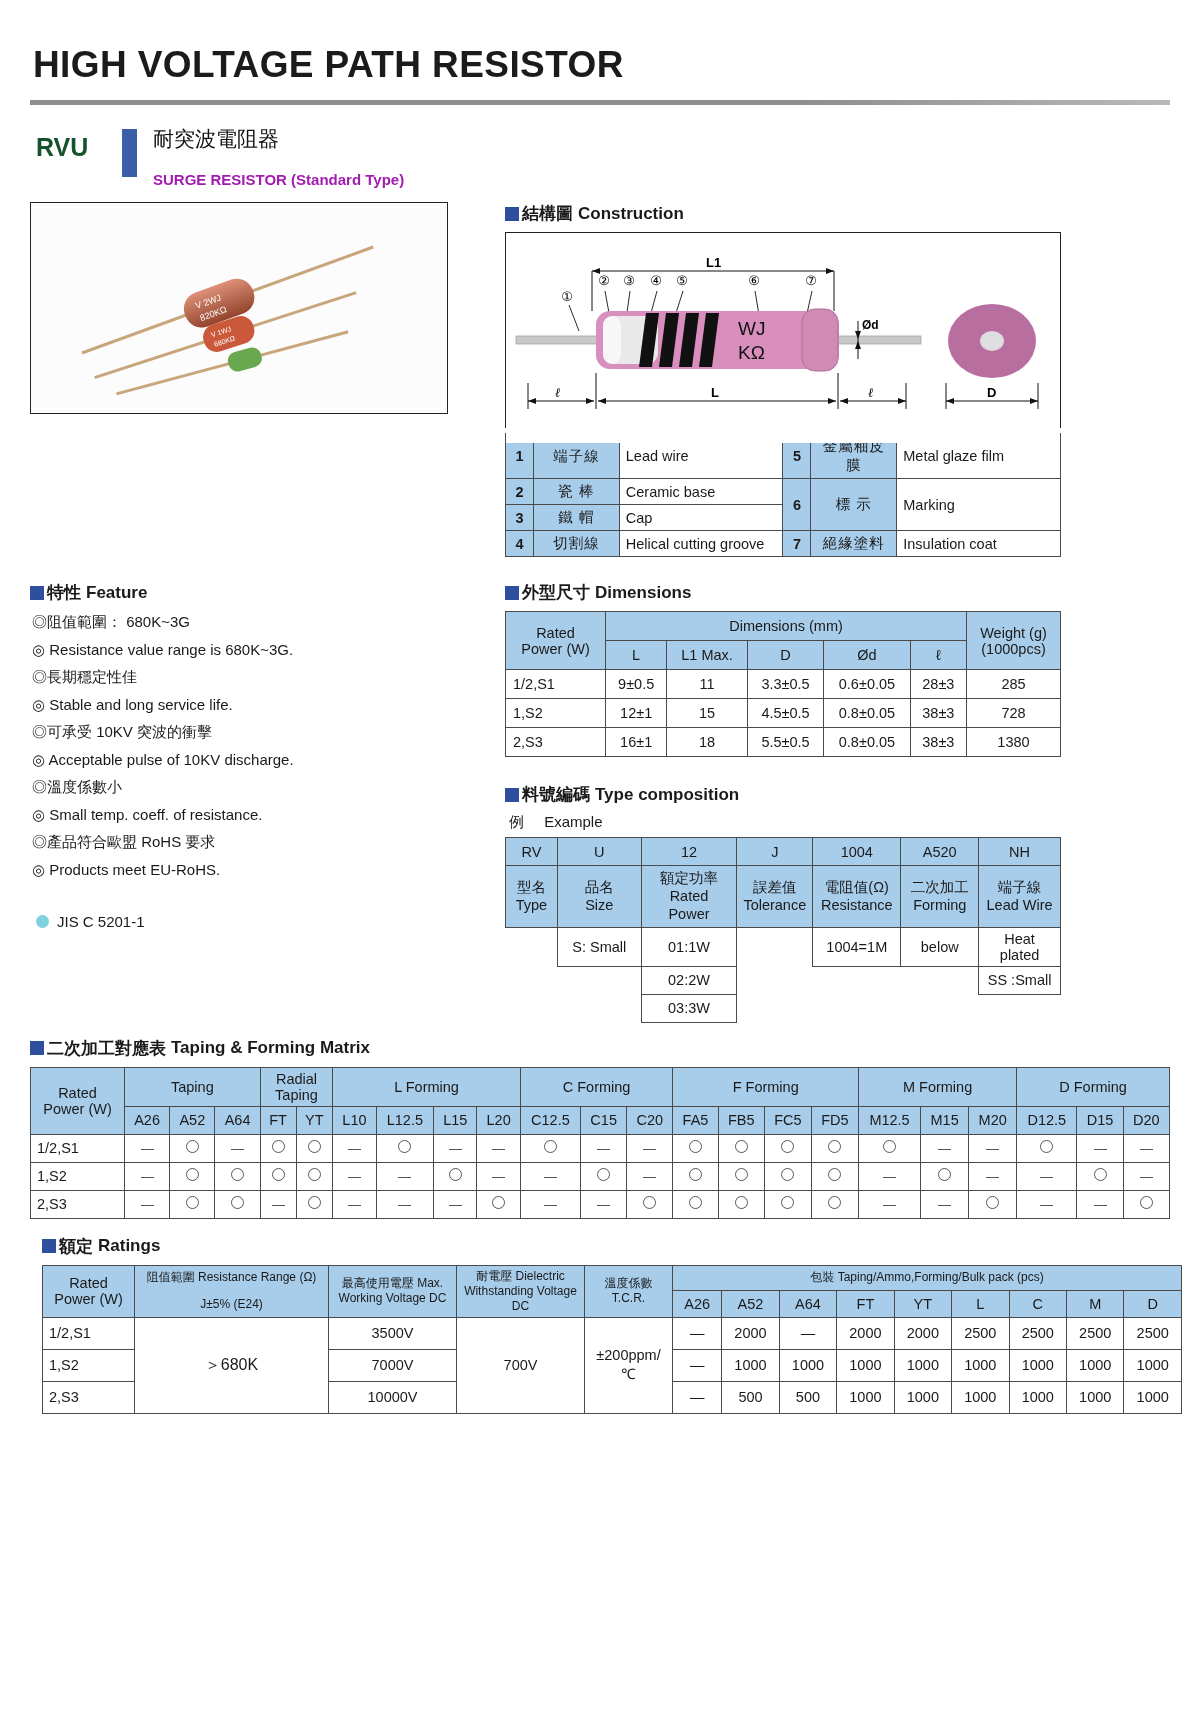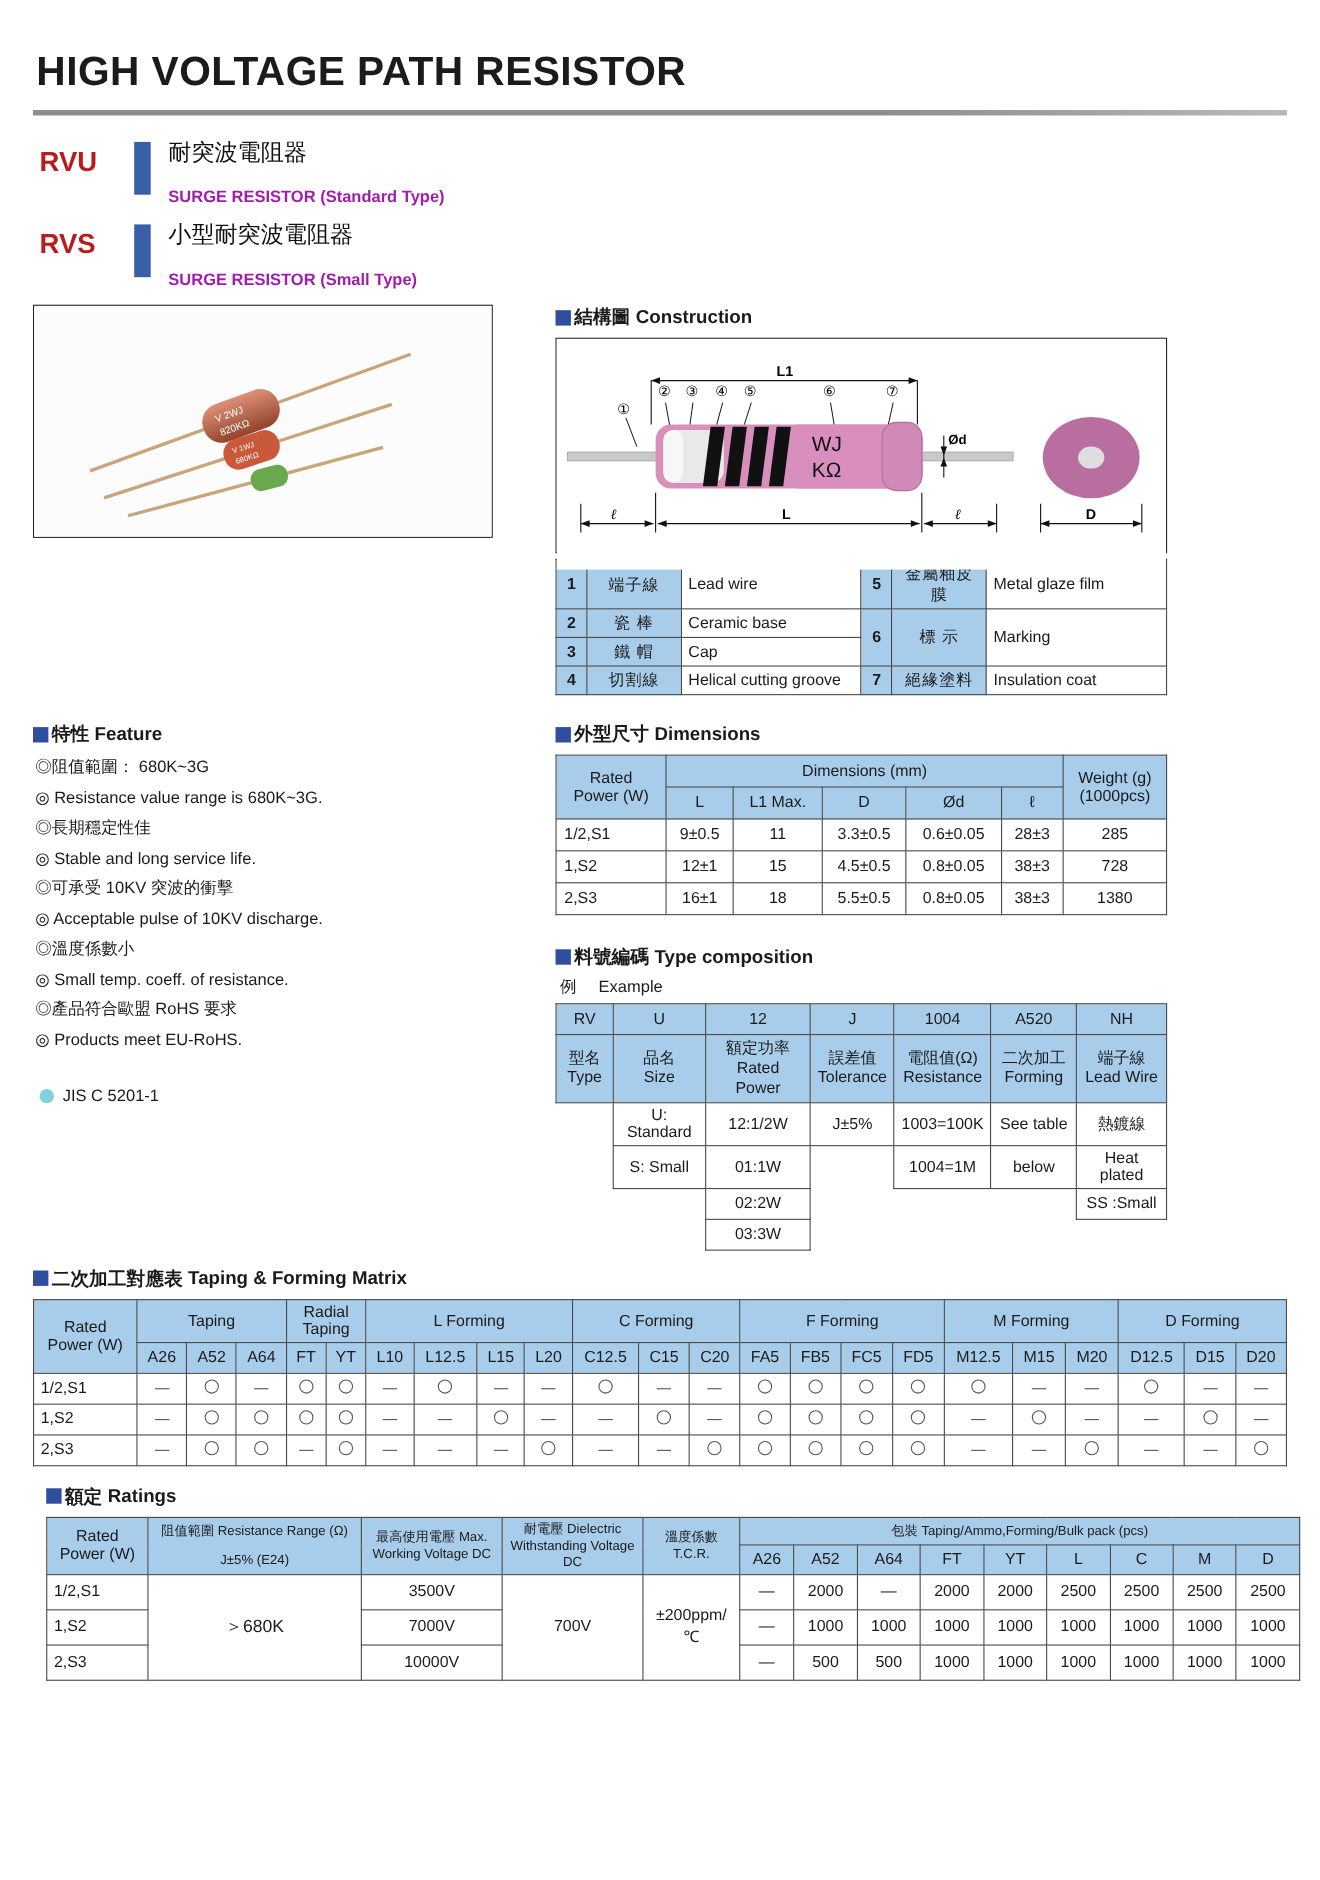--- a/index.html
+++ b/index.html
@@ -20,21 +20,21 @@
     margin:44px 0 0 3px; color:#1b1b1b;
   }
   .title-rule {
     margin:14px 0 0 0; height:5px; width:1140px;
     background:linear-gradient(to right,#8e8e8e 0%,#8e8e8e 68%,#b9b9b9 100%);
   }
 
   .model-block { margin-top:22px; margin-left:6px; }
   .model-row { display:flex; align-items:flex-start; margin-bottom:14px; }
   .model-code {
-    width:86px; font-size:25px; font-weight:bold; padding-top:6px; color:#b91c1c;
+    width:86px; font-size:25px; font-weight:bold; padding-top:6px; color:#14532d;
   }
   .model-bar { width:15px; height:48px; background:#3a5fa8; margin:2px 16px 0 0; }
   .model-texts .cn { font-size:21px; line-height:1.15; color:#111; }
   .model-texts .en { font-size:15px; font-weight:bold; margin-top:20px; color:#a21caf; }
 
   
   .sec-head { display:flex; align-items:center; font-size:17px; font-weight:bold; margin-bottom:7px; }
   .sec-head .sq { width:14px; height:14px; background:#2f4f9e; margin-right:3px; display:inline-block; }
   .sec-head .cn { font-weight:bold; }
   .sec-head .en { margin-left:5px; }
@@ -113,28 +113,20 @@
   <h1 class="main-title">HIGH VOLTAGE PATH RESISTOR</h1>
   <div class="title-rule"></div>
 
   <div class="model-block">
     <div class="model-row">
       <div class="model-code">RVU</div>
       <div class="model-bar"></div>
       <div class="model-texts">
         <div class="cn">耐突波電阻器</div>
         <div class="en">SURGE RESISTOR (Standard Type)</div>
-      </div>
-    </div>
-    <div class="model-row">
-      <div class="model-code">RVS</div>
-      <div class="model-bar"></div>
-      <div class="model-texts">
-        <div class="cn">小型耐突波電阻器</div>
-        <div class="en">SURGE RESISTOR (Small Type)</div>
       </div>
     </div>
   </div>
 
   <div class="cols" style="margin-top:6px;">
     <div class="col-left">
       <div class="photo-box">
         <svg width="416" height="210" viewBox="0 0 416 210">
           <rect width="416" height="210" fill="#fcfcfc"></rect>
 
@@ -428,29 +420,20 @@
                 <div>Resistance</div>
               </td>
           <td class="hd2">
                 <div>二次加工</div>
                 <div>Forming</div>
               </td>
           <td class="hd2">
                 <div>端子線</div>
                 <div>Lead Wire</div>
               </td>
-        </tr>
-        <tr>
-          <td class="blank"></td>
-          <td class="val">U: Standard</td>
-          <td class="val">12:1/2W</td>
-          <td class="val">J±5%</td>
-          <td class="val">1003=100K</td>
-          <td class="val">See table</td>
-          <td class="val">熱鍍線</td>
         </tr>
         <tr>
           <td class="blank"></td>
           <td class="val">S: Small</td>
           <td class="val">01:1W</td>
           <td class="blank"></td>
           <td class="val">1004=1M</td>
           <td class="val">below</td>
           <td class="val">Heat plated</td>
         </tr>

